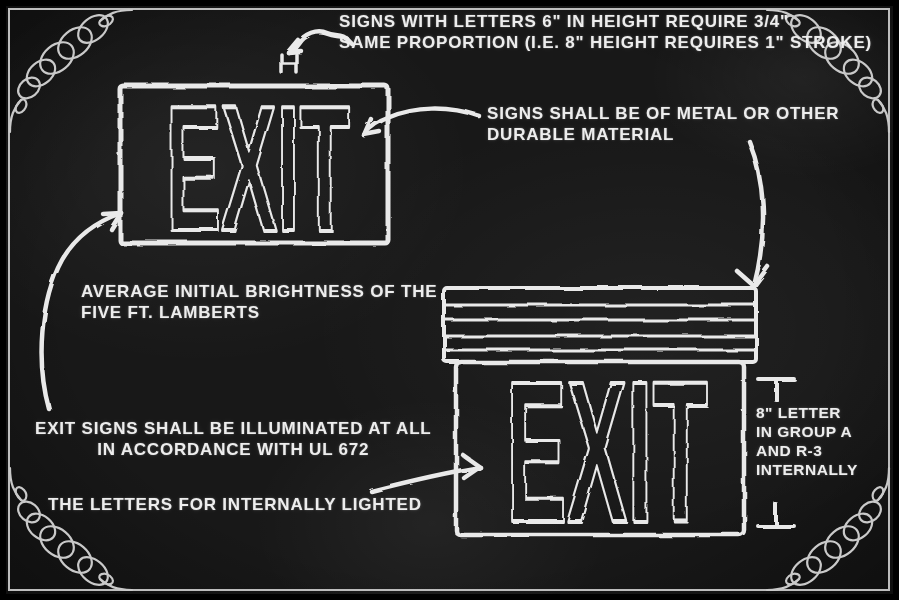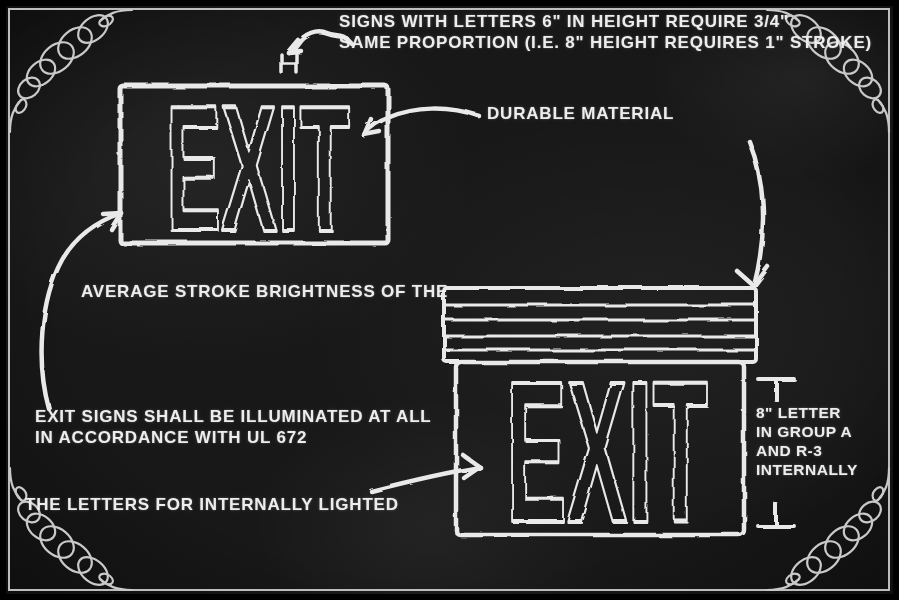--- a/index.html
+++ b/index.html
@@ -14,22 +14,22 @@
       radial-gradient(ellipse 700px 500px at 50% 50%, transparent 55%, rgba(0,0,0,0.55) 100%);
     border:6px solid #000;}
   .art{position:absolute;left:0;top:0;width:899px;height:600px;}
   .note{position:absolute;color:#ededed;font-weight:bold;font-size:17px;
         line-height:21px;letter-spacing:0.8px;white-space:nowrap;
         text-shadow:0 0 2px rgba(255,255,255,0.28), 0 0 6px rgba(255,255,255,0.10);}
   .note-small{font-size:15.5px;line-height:19px;letter-spacing:0.5px;}
   .n-stroke{left:339px;top:11px;}
   .n-material{left:487px;top:103px;}
   .n-brightness{left:81px;top:281px;}
-  .n-illumination{left:35px;top:406px;}
-  .n-red{left:25px;top:494px;}
+  .n-illumination{left:35px;top:418px;text-align:center;}
+  .n-red{left:48px;top:494px;}
   .n-height{left:756px;top:403px;}
 </style>
 </head>
 <body>
 
 <div class="stage">
   <div class="board"></div>
 
   <svg class="art" viewBox="0 0 899 600">
     <defs>
@@ -94,25 +94,27 @@
       </g>
     </g>
   </svg>
 
   <div class="note n-stroke">
     <div>SIGNS WITH LETTERS 6" IN HEIGHT REQUIRE 3/4"</div>
     <div>SAME PROPORTION (I.E. 8" HEIGHT REQUIRES 1" STROKE)</div>
   </div>
 
   <div class="note n-material">
+    <div>SIGNS SHALL BE OF METAL OR OTHER</div>
     <div>DURABLE MATERIAL</div>
   </div>
 
   <div class="note n-brightness">
-    <div>AVERAGE STROKE BRIGHTNESS OF THE</div>
+    <div>AVERAGE INITIAL BRIGHTNESS OF THE</div>
+    <div>FIVE FT. LAMBERTS</div>
   </div>
 
   <div class="note n-illumination">
     <div>EXIT SIGNS SHALL BE ILLUMINATED AT ALL</div>
     <div>IN ACCORDANCE WITH UL 672</div>
   </div>
 
   <div class="note n-red">
     <div>THE LETTERS FOR INTERNALLY LIGHTED</div>
   </div>

